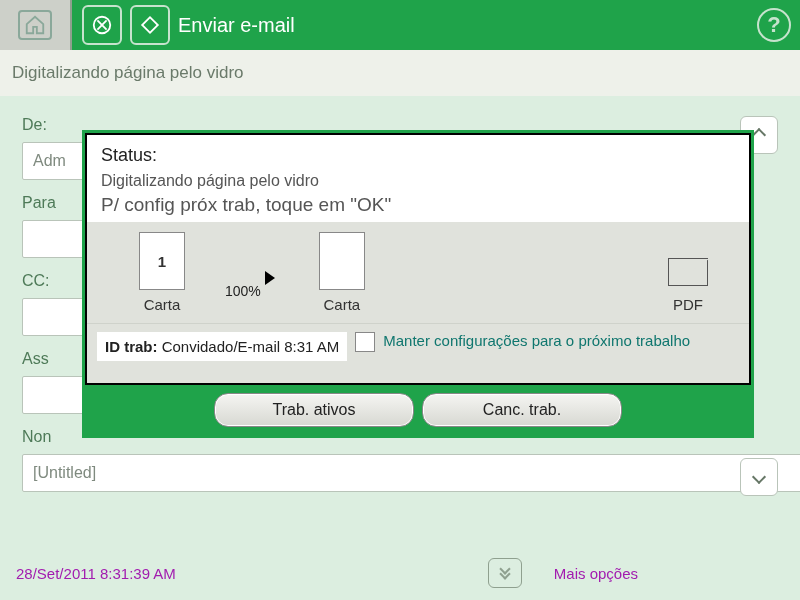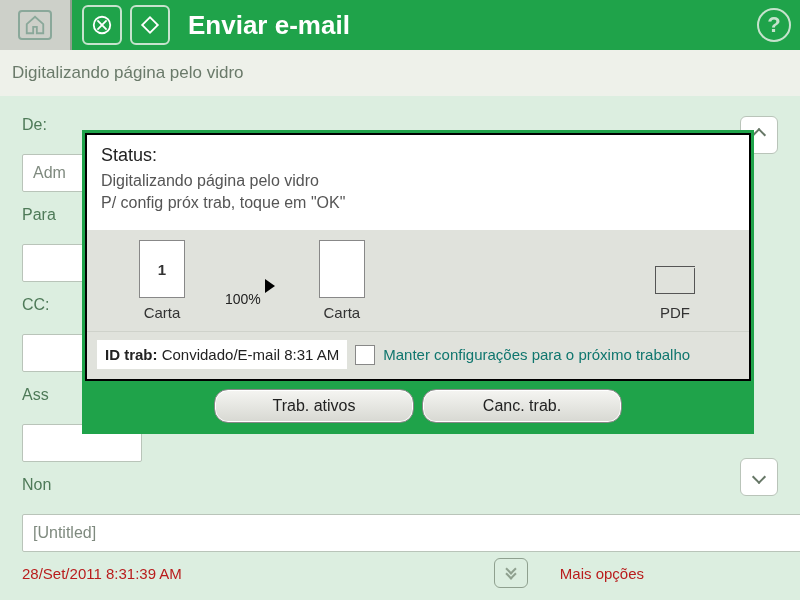--- a/index.html
+++ b/index.html
@@ -5,71 +5,71 @@
   * { box-sizing: border-box; margin: 0; padding: 0; font-family: Arial, sans-serif; }
   body { width: 800px; height: 600px; background: #dceee0; overflow: hidden; position: relative; }
 
   
   .header { display: flex; height: 50px; }
   .header-left { width: 72px; background: #cdd0c9; display:flex; align-items:center; justify-content:center; border-right: 2px solid #8fa08f;}
   .home-icon { width: 34px; height: 30px; border: 2px solid #8aa89a; border-radius: 4px; display:flex; align-items:center; justify-content:center; }
   .home-icon svg { width: 22px; height: 22px; }
   .header-mid { flex:1; background: #1fa34a; display:flex; align-items:center; padding-left: 10px; gap:8px; }
   .hbtn { width:40px; height:40px; border:2px solid #c6e3cd; border-radius:6px; background:#1fa34a; display:flex; align-items:center; justify-content:center; color:#fff; }
-  .title { color:#fff; font-size:26px; margin-left:10px; font-weight:700; }
+  .title { color:#fff; font-size:20px; margin-left:0; font-weight:400; }
   .header-right { width: 52px; background:#1fa34a; display:flex; align-items:center; justify-content:center; }
   .help-icon { width:34px; height:34px; border:2px solid #c6e3cd; border-radius:50%; display:flex; align-items:center; justify-content:center; color:#c6e3cd; font-size:22px; font-weight:bold;}
 
   
   .statusbar { height:46px; background:#eef1ea; display:flex; align-items:center; padding:0 12px; color:#6a7a6a; font-size:17px; justify-content:space-between;}
   .view-btn { display:flex; align-items:center; gap:6px; color:#7d8a7d; }
   .mag { width:30px; height:30px; border:1px solid #b7c0b7; border-radius:6px; display:flex; align-items:center; justify-content:center;}
   .mag svg { width:18px; height:18px; }
 
   
   .form-area { position:relative; padding: 20px 22px; height: 450px;}
   .form-row { margin-bottom: 14px; }
-  .form-label { color:#4e7a58; font-size:16px; margin-bottom:20px; }
+  .form-label { color:#4e7a58; font-size:16px; margin-bottom:8px; }
   .input { height:38px; border:1px solid #b9c4b9; background:#fff; border-radius:2px; padding:0 10px; color:#7f8a7f; font-size:16px; display:flex; align-items:center;}
   .input.small { width: 120px; }
   .input.full { width: 800px; }
   .scrollbtn { width:38px; height:38px; border:1px solid #b9c4b9; border-radius:6px; background:#fff; display:flex; align-items:center; justify-content:center; color:#667766; position:absolute; right:22px;}
   .scrollbtn.up { top:20px; }
   .scrollbtn.down { bottom:50px; }
   .chev { display:inline-block; border-left:2px solid #667766; border-bottom:2px solid #667766; width:10px; height:10px; }
   .chev.up { transform: rotate(135deg); }
   .chev.down { transform: rotate(-45deg); }
 
   
-  .bottombar { position:absolute; bottom:0; left:0; right:0; height:54px; display:flex; align-items:center; padding:0 22px; color:#b91c1c; font-size:15px; gap:32px;}
+  .bottombar { position:absolute; bottom:0; left:0; right:0; height:54px; display:flex; align-items:center; padding:0 16px; color:#a21caf; font-size:15px; gap:32px;}
   .more-ico { width:34px; height:30px; border:1.5px solid #8fa08f; border-radius:6px; display:flex; align-items:center; justify-content:center; margin-left:280px;}
   .more-ico .chevs { display:flex; flex-direction:column; gap:-2px;}
   .more-ico .cc { width:8px; height:8px; border-left:2px solid #8fa08f; border-bottom:2px solid #8fa08f; transform:rotate(-45deg); margin-top:-3px;}
 
   
   .modal-wrap { position:absolute; left:82px; top:130px; width:672px; border:3px solid #1fa34a; background:#1fa34a; }
   .modal-inner { background:#fff; border:2px solid #000; }
-  .modal-head { padding:10px 14px 18px; }
+  .modal-head { padding:10px 14px 6px; }
   .modal-head .slabel { font-size:18px; color:#222; }
   .modal-head .s1 { font-size:16px; color:#555; margin-top:6px;}
-  .modal-head .s2 { font-size:16px; color:#555; margin-top:4px;}
+  .modal-head .s2 { font-size:19px; color:#555; margin-top:4px;}
   .modal-body { background:#e0e2dc; padding:6px 14px 10px; }
   .thumbs { display:flex; align-items:flex-end; gap:40px; padding-left:38px; padding-top:4px;}
   .thumb-col { display:flex; flex-direction:column; align-items:center; gap:6px; color:#333; font-size:15px;}
   .page-box { width:46px; height:58px; background:#fff; border:1px solid #888; display:flex; align-items:center; justify-content:center; font-weight:bold;}
   .arrow-r { width:0; height:0; border-top:7px solid transparent; border-bottom:7px solid transparent; border-left:10px solid #000; margin: 0 4px 28px; }
   .percent { font-size:14px; color:#222; margin-bottom:2px; text-align:center;}
   .env-icon { width:40px; height:28px; border:1.5px solid #555; position:relative; margin-bottom:4px;}
   .env-icon:before { content:""; position:absolute; left:0; right:0; top:0; height:0; border-left:20px solid transparent; border-right:20px solid transparent; border-top:14px solid #e0e2dc; }
   .env-icon:after { content:""; position:absolute; left:0; right:0; top:0; border-left:20px solid transparent; border-right:20px solid transparent; border-top:14px solid transparent; }
   .detect-row { display:flex; align-items:center; gap:4px;}
   .colorwheel { width:26px; height:26px; border-radius:50%; background: conic-gradient(#d11 0 120deg, #1a1 120deg 240deg, #11d 240deg 360deg); box-shadow: 2px 2px 0 #333;}
   .doc-ico { width:24px; height:20px; border:1.5px solid #333; background:#fff; position:relative;}
   .doc-ico:after{content:""; position:absolute; left:3px; top:3px; right:3px; height:2px; background:#333;}
-  .modal-foot { background:#e0e2dc; display:flex; align-items:center; padding:8px 10px 10px; gap:8px; border-top:1px solid #cfd2cb;}
+  .modal-foot { background:#e0e2dc; display:flex; padding:8px 10px 22px; gap:8px; border-top:1px solid #cfd2cb;}
   .jid { font-size:15px; color:#222; background:#fff; padding:6px 8px; flex:0 0 auto;}
   .chk { width:20px; height:20px; border:1.5px solid #888; background:#fff; }
   .keep { font-size:15px; color:#0f766e; }
   .modal-btns { background:#1fa34a; padding:8px 10px; display:flex; gap:8px; justify-content:center;}
   .mbtn { flex:1; max-width:200px; height:34px; border-radius:14px; background:linear-gradient(#f5f5f2,#d7d8d2); border:1px solid #888; display:flex; align-items:center; justify-content:center; font-size:16px; color:#222; box-shadow: inset 0 0 0 1px #fff;}
   .mbtn.primary { background: linear-gradient(#bfc1ba,#a7a9a2); }
 </style>
 </head>
 <body>
 
@@ -161,21 +161,21 @@
           <span>Carta</span>
         </div>
         <div style="display:flex; align-items:center;">
            <div class="percent">100%</div>
            <div class="arrow-r"></div>
         </div>
         <div class="thumb-col">
           <div class="page-box" style="font-weight:normal;"></div>
           <span>Carta</span>
         </div>
-        <div class="thumb-col" style="margin-left:auto; margin-right:40px;">
+        <div class="thumb-col" style="margin-left:auto; margin-right:27px;">
           <div class="env-icon"></div>
           <span>PDF</span>
         </div>
       </div>
     </div>
     <div class="modal-foot">
       <span class="jid">
         <b>ID trab:</b>
         <span>Convidado/E-mail 8:31 AM</span>
       </span>

